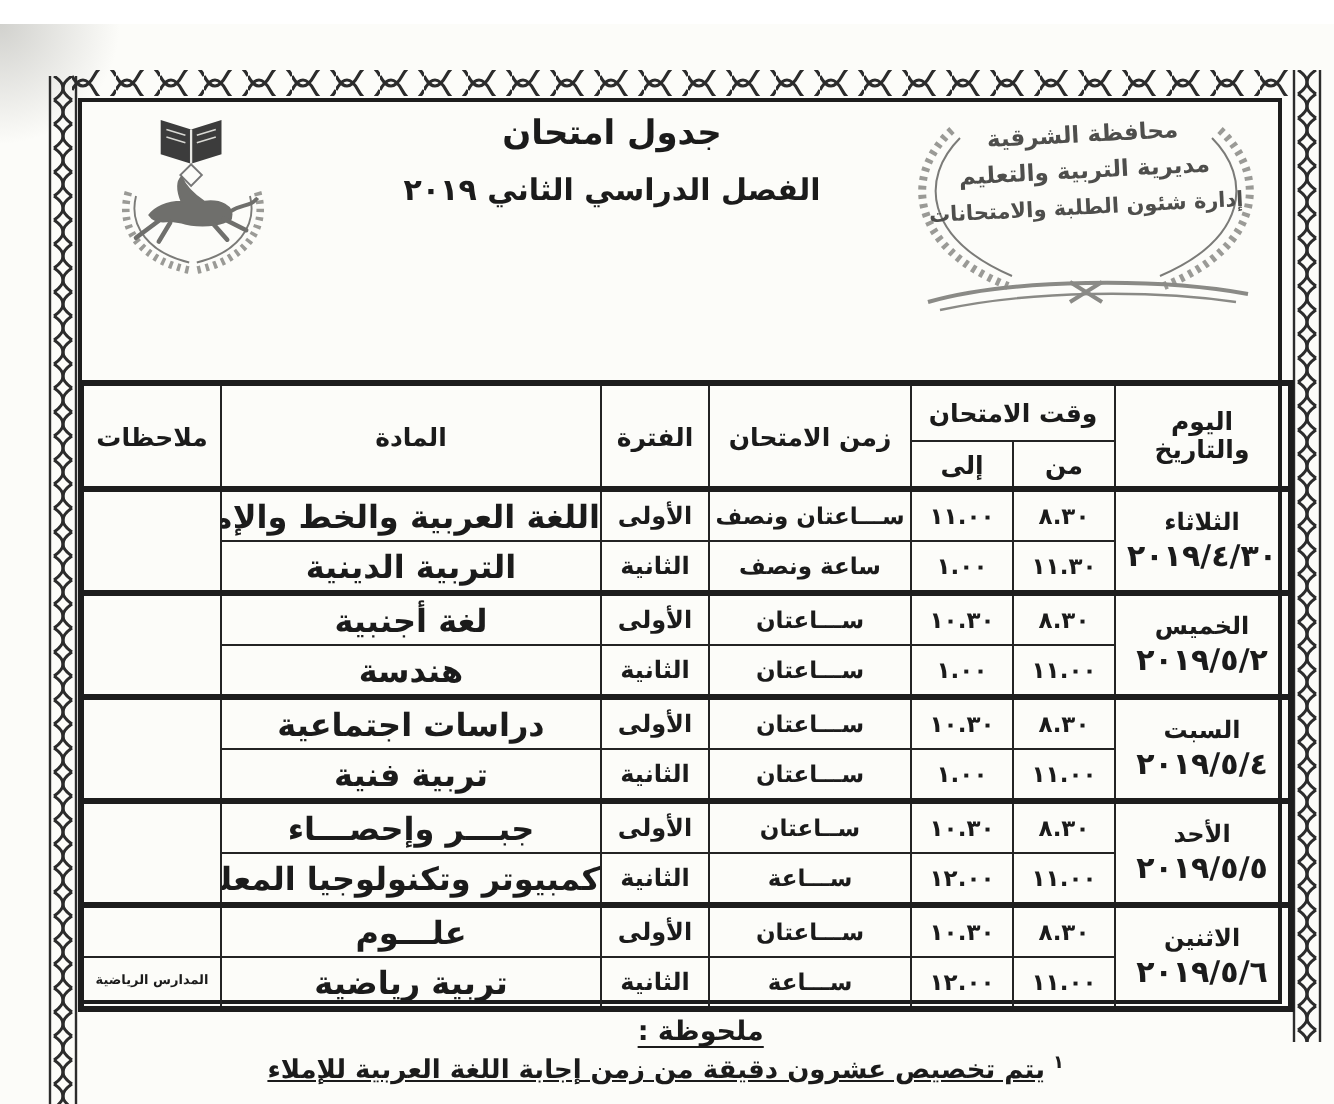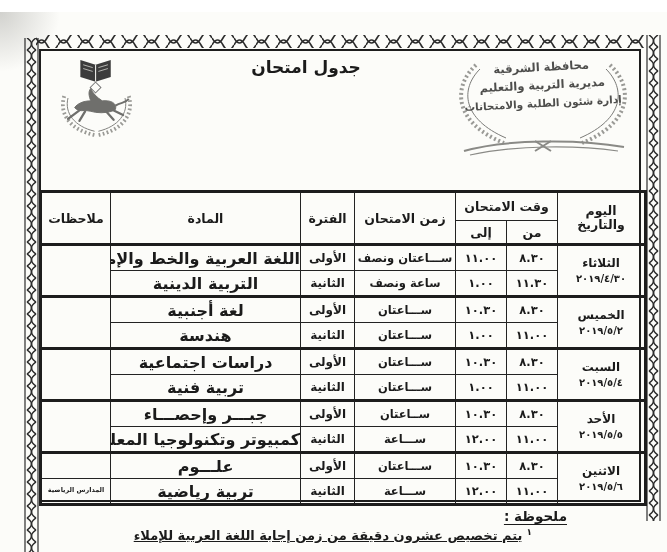--- a/index.html
+++ b/index.html
@@ -48,28 +48,28 @@
   .schedule thead tr:first-child  { height: 29px; }
   .schedule thead tr:last-child   { height: 24px; }
   .schedule tbody tr { height: 26px; }
   .schedule thead th { font-size: 12.5px; }
   .schedule thead tr:last-child th { border-bottom: 3px solid #1d1d1d; }
   .schedule tbody tr.block-start > td { border-top: 3px solid #1d1d1d; }
 
   .hdr-day div { line-height: 1.15; }
   .c-day   { line-height: 1.1; }
   .day-name { font-size: 12px; }
-  .day-date { font-size: 10px; margin-top: 2px; }
+  .day-date { font-size: 15px; margin-top: 2px; }
   .c-time     { font-size: 11.5px; }
   .c-duration { font-size: 11.5px; }
   .c-period   { font-size: 12px; }
   .c-subject  { font-size: 16px; }
   .c-note     { font-size: 6.5px; white-space: normal; line-height: 1.1; }
 
-  .footnote { position: absolute; top: 496px; right: 100px; text-align: right; }
+  .footnote { position: absolute; top: 496px; right: 100px; text-align: center; }
   .footnote-title { font-size: 13.5px; font-weight: bold; text-decoration: underline;
                     text-underline-offset: 3px; }
   .footnote-line  { margin-top: 4px; margin-right: 35px; font-size: 13px; font-weight: bold;
                     white-space: nowrap; text-decoration: underline; }
   .note-marker { display: inline-block; font-size: 9px; position: relative; top: -5px;
                  margin-left: 4px; }
 </style>
 </head>
 <body>
 
@@ -122,20 +122,21 @@
       <rect x="45" y="31" width="8" height="8" transform="rotate(45 49 35)" fill="none" stroke="#777" stroke-width="1"></rect>
       <g fill="#6f6f6c" stroke="#6f6f6c">
         <path d="M70,58 C72,51 64,48 56,49 C50,45 46,41 44,36 C41,39 42,44 44,49 C36,49 30,52 27,56 C29,59 33,60 38,59 L44,60 C50,62 60,62 66,60 Z" stroke-width="1"></path>
         <path d="M32,59 L20,68 M38,60 L32,70 M60,60 L68,69 M66,58 L78,64" fill="none" stroke-width="2.4" stroke-linecap="round"></path>
         <path d="M70,54 C76,50 80,52 84,47" fill="none" stroke-width="2"></path>
       </g>
     </svg>
 
     <div class="titles">
       <div class="title-1">جدول امتحان</div>
+      <div class="title-2">الفصل الدراسي الثاني  ٢٠١٩</div>
     </div>
 
 
     <svg class="stamp" viewBox="0 0 195 106">
       <path d="M30,14 C6,36 8,72 58,92" fill="none" stroke="#9a9a96" stroke-width="4" stroke-dasharray="2,2.6"></path>
       <path d="M164,14 C188,36 186,72 136,92" fill="none" stroke="#9a9a96" stroke-width="4" stroke-dasharray="2,2.6"></path>
       <path d="M34,18 C14,38 16,68 60,87" fill="none" stroke="#7b7b78" stroke-width="1"></path>
       <path d="M160,18 C180,38 178,68 134,87" fill="none" stroke="#7b7b78" stroke-width="1"></path>
       <path d="M18,100 C60,88 134,88 178,96" fill="none" stroke="#8a8a86" stroke-width="2"></path>
       <path d="M24,104 C70,94 130,94 172,100" fill="none" stroke="#8a8a86" stroke-width="1.2"></path>

